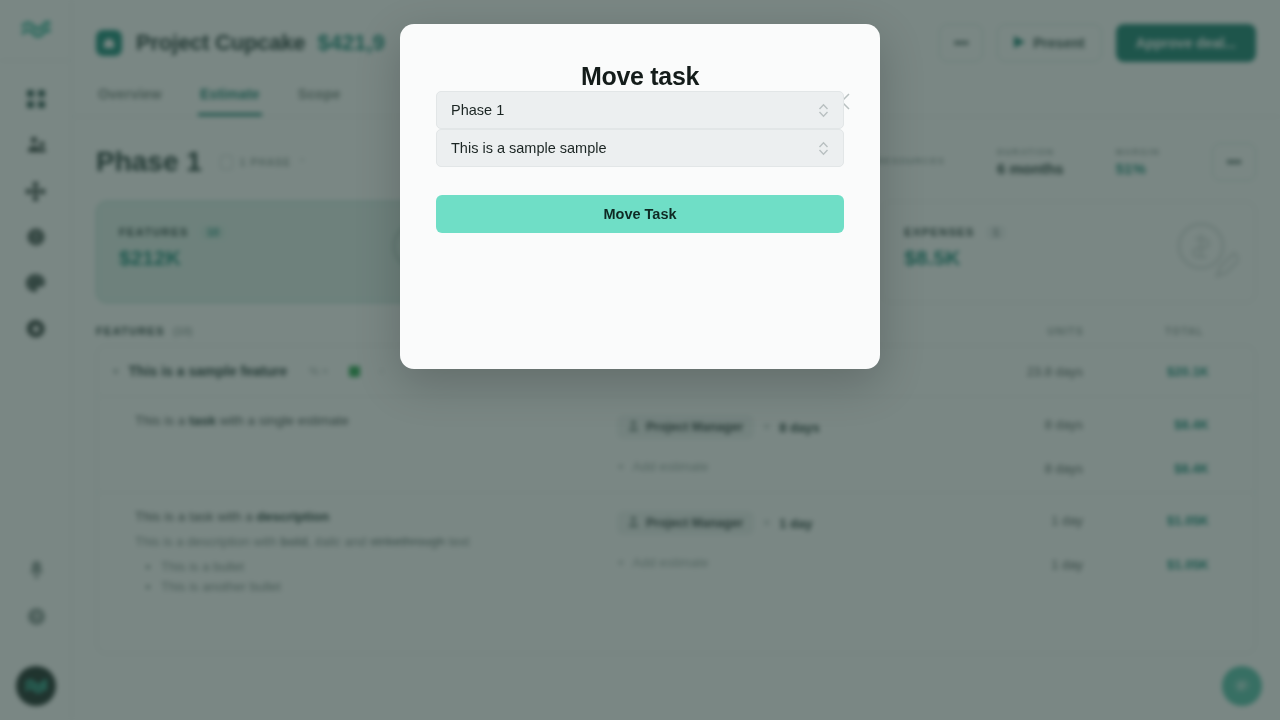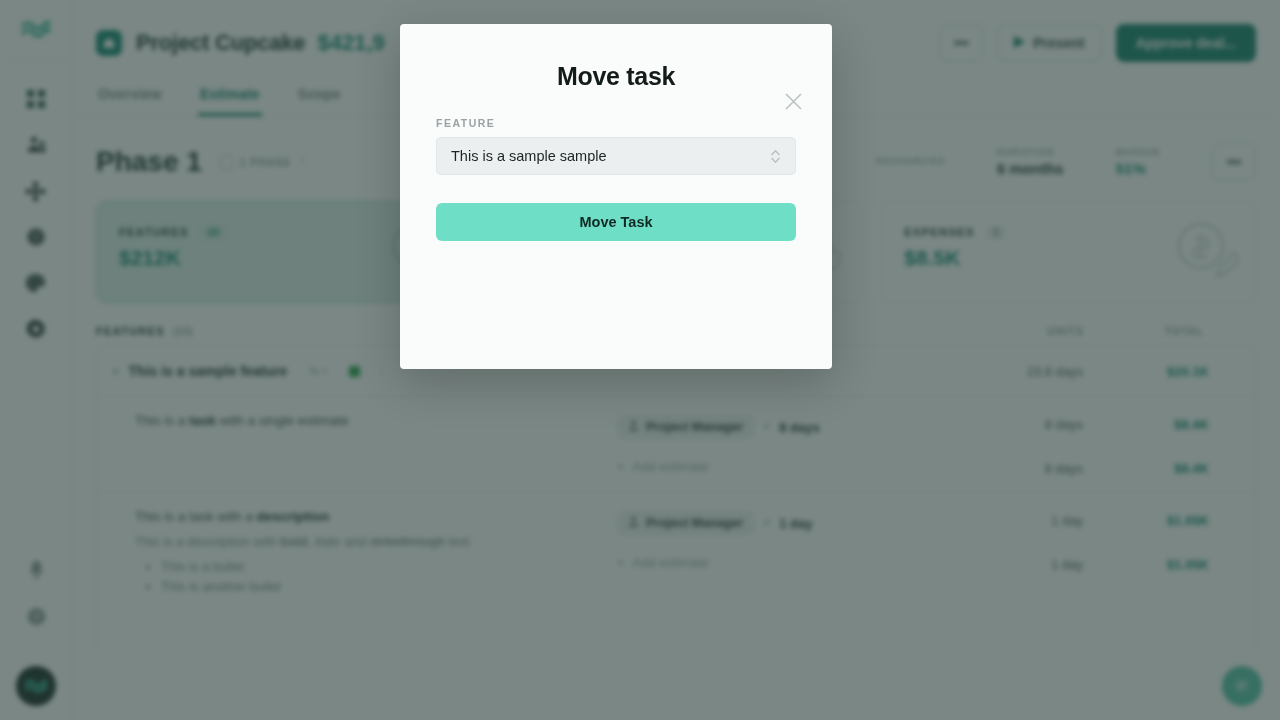--- a/index.html
+++ b/index.html
@@ -118,22 +118,22 @@
   .ru2 { position: absolute; right: 172px; font-size: 13px; color: #4d5c59; }
   .rt2 { position: absolute; right: 46px; font-size: 13px; font-weight: 700; color: #0e8573; }
 
   .chatbubble { position: absolute; right: 18px; bottom: 14px; width: 40px; height: 40px;
                 border-radius: 50%; background: #4fbfa8; display: flex; align-items: center; justify-content: center; }
 
   
   #overlay { position: absolute; inset: 0; background: rgba(40,62,57,.62); }
 
   #modal {
-    position: absolute; left: 400px; top: 24px; width: 432px; height: 345px;
-    background: #fafbfb; border-radius: 4px;
+    position: absolute; left: 400px; top: 24px; width: 480px; height: 345px;
+    background: #fafbfb; border-radius: 14px;
     box-shadow: 0 14px 46px rgba(0,0,0,.20);
     padding: 0 36px;
   }
   .modal-title { text-align: center; font-size: 25px; font-weight: 700; color: #141c1a;
                  padding-top: 38px; letter-spacing: -.3px; }
   .modal-close { position: absolute; right: 26px; top: 64px; width: 26px; height: 26px;
                  display: flex; align-items: center; justify-content: center; color: #b8c0c0; }
   .field-label { font-size: 10.5px; font-weight: 700; letter-spacing: 1.5px;
                  color: #9aa3a3; margin-top: 26px; margin-bottom: 8px; }
   .select {
@@ -433,22 +433,30 @@
 <div id="overlay"></div>
 
 <div id="modal">
   <div class="modal-title">Move task</div>
   <div class="modal-close">
     <svg width="17" height="17" viewBox="0 0 17 17" stroke="#b8c0c0" stroke-width="1.5">
       <path d="M1 1l15 15M16 1L1 16"></path>
     </svg>
   </div>
 
-
-  <div class="field-label">FEATURE</div>
+  <div class="select">
+    <span>Phase 1</span>
+    <span class="caret">
+      <svg width="11" height="15" viewBox="0 0 11 15" stroke="#b9c0c1" stroke-width="1.4" fill="none">
+        <path d="M1.5 6L5.5 1.8 9.5 6"></path>
+          <path d="M1.5 9L5.5 13.2 9.5 9"></path>
+      </svg>
+    </span>
+  </div>
+
   <div class="select">
     <span>This is a sample sample</span>
     <span class="caret">
       <svg width="11" height="15" viewBox="0 0 11 15" stroke="#b9c0c1" stroke-width="1.4" fill="none">
         <path d="M1.5 6L5.5 1.8 9.5 6"></path>
           <path d="M1.5 9L5.5 13.2 9.5 9"></path>
       </svg>
     </span>
   </div>
 

